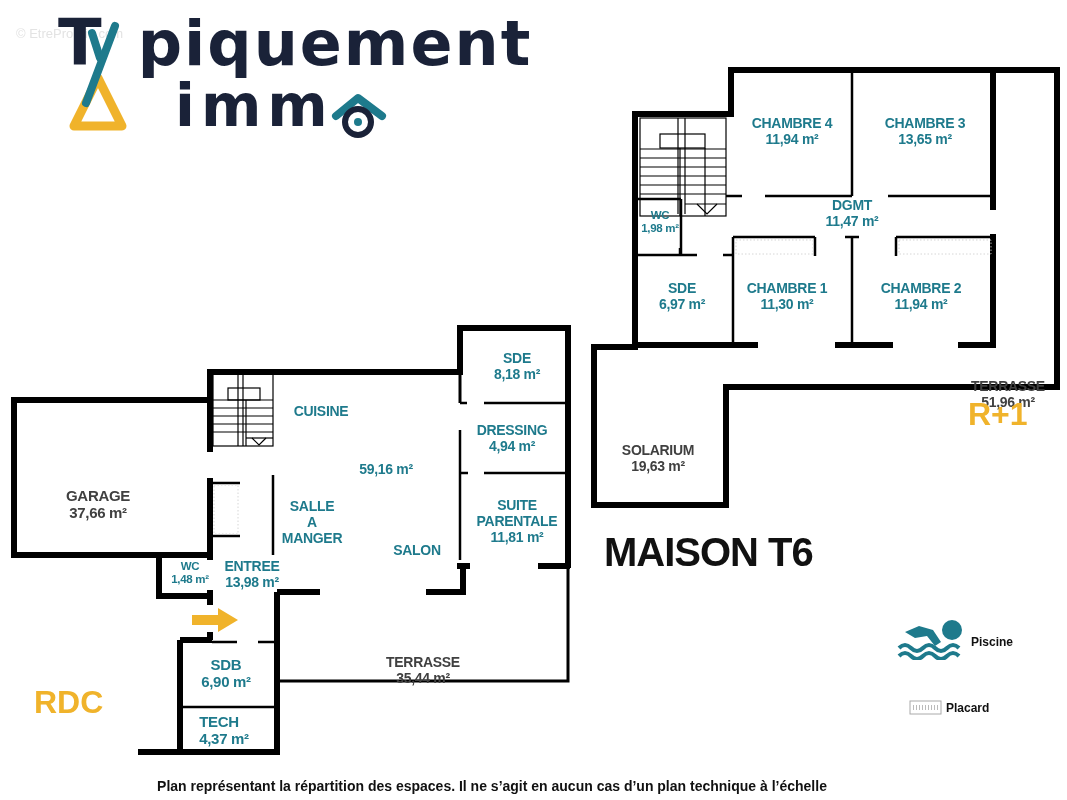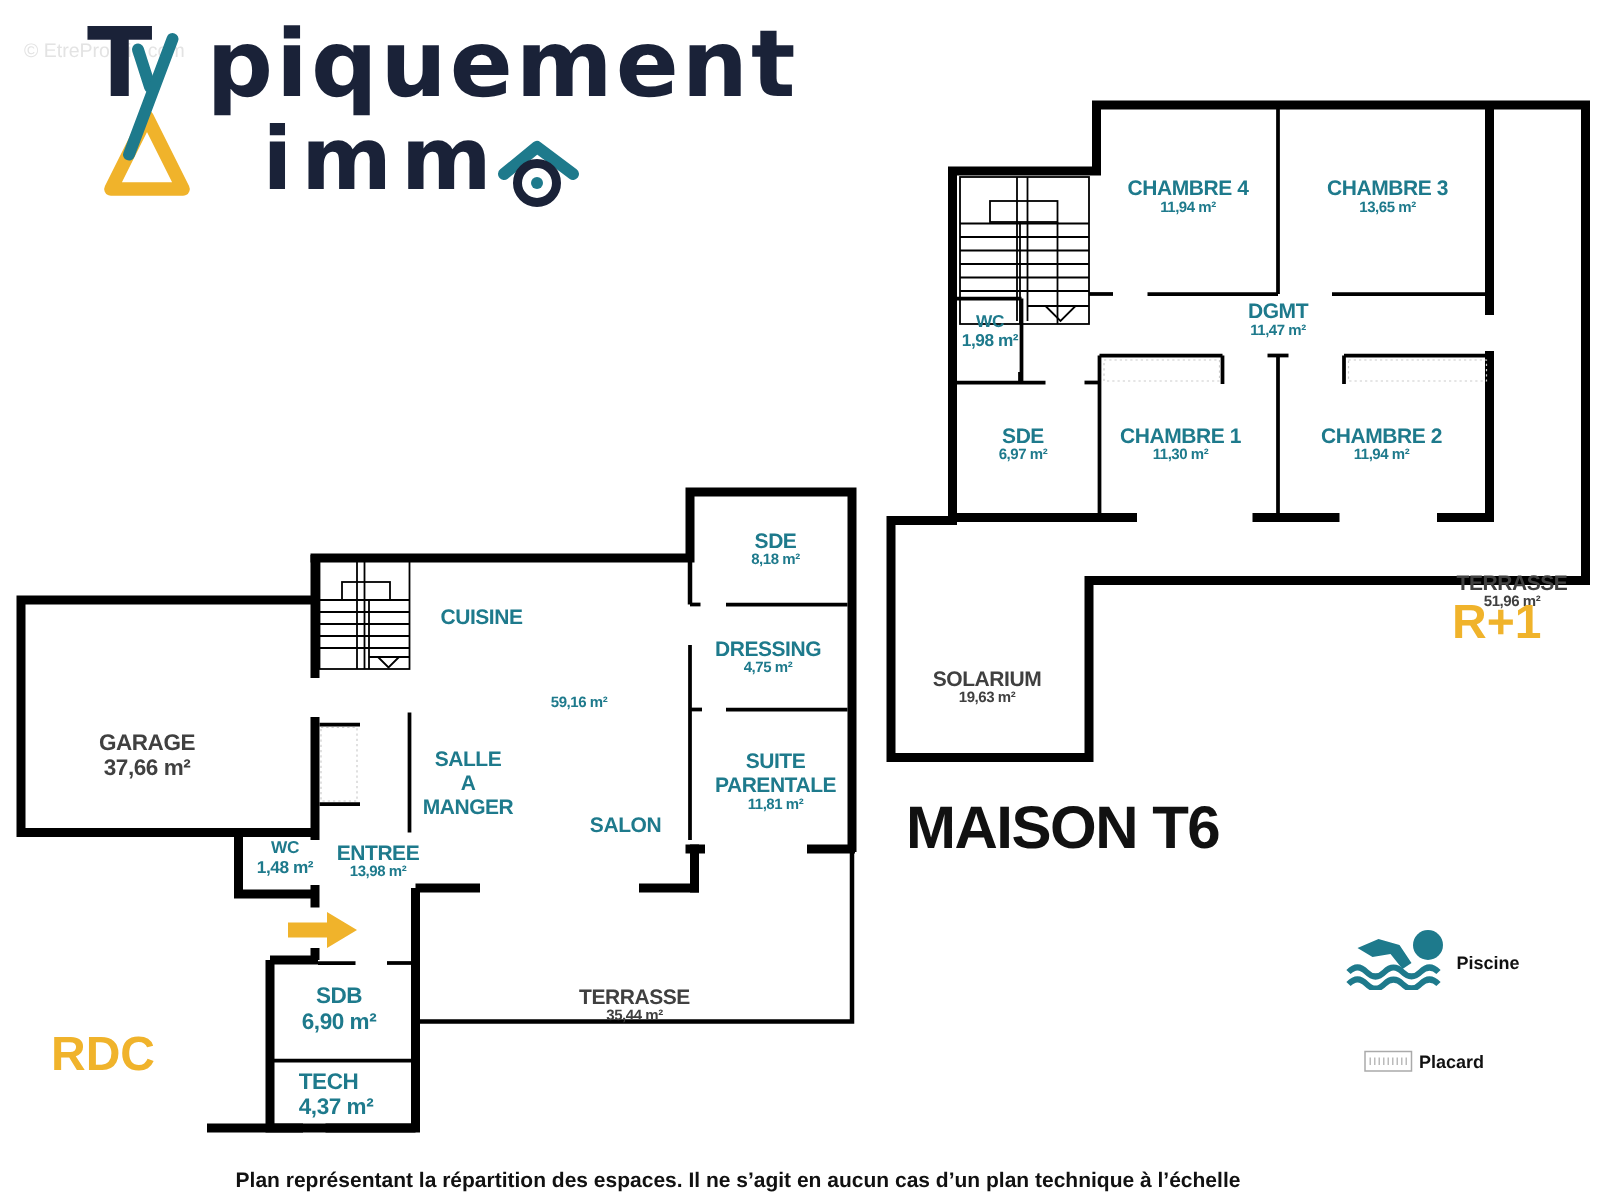--- a/index.html
+++ b/index.html
@@ -1,21 +1,21 @@
 <!DOCTYPE html>
 <html><head>
 <meta charset="utf-8">
 <style>
   html, body { margin:0; padding:0; background:#ffffff; }
   body { width:1067px; height:800px; position:relative; overflow:hidden; font-family:"Liberation Sans", "DejaVu Sans", sans-serif; }
   .abs { position:absolute; }
   svg.plan { position:absolute; left:0; top:0; }
   .room { position:absolute; text-align:center; color:#1e7a8c; font-weight:bold; line-height:1.15; transform:translate(-50%,-50%); white-space:nowrap; letter-spacing:-0.3px; }
   .room .nm { display:block; font-size:14px; }
-  .room .ar { display:block; font-size:10px; }
+  .room .ar { display:block; font-size:14px; }
   .room.small .nm, .room.small .ar { font-size:11.5px; }
   .room.dark { color:#404040;margin-top:24px; }
   .logo-line1 { position:absolute; left:38px; top:6px; font-size:62px; font-weight:bold; color:#1a2238; letter-spacing:2px; font-family:"DejaVu Sans", sans-serif; }
   .logo-line2 { position:absolute; left:175px; top:72px; font-size:58px; font-weight:bold; color:#1a2238; letter-spacing:6px; font-family:"DejaVu Sans", sans-serif; }
   .watermark { position:absolute; left:16px; top:26px; font-size:13px; color:#e3e3e3; }
   .level { position:absolute; color:#f0b32b; font-weight:bold; font-size:32px; }
   .title { position:absolute; left:604px; top:530px; font-size:40px; font-weight:bold; color:#111; line-height:1.1; letter-spacing:-1px;text-align:right; }
   .title .l2 { display:block; padding-left:24px; }
   .legend-label { position:absolute; font-size:12px; font-weight:bold; color:#111; }
   .footer { position:absolute; left:0; width:984px; top:778px; text-align:center; font-size:14px; font-weight:bold; color:#111; }
@@ -205,21 +205,21 @@
   </div>
 <div class="room" style="left:386px;top:469px">
     <span class="ar">59,16 m²</span>
   </div>
 <div class="room" style="left:517px;top:366px">
     <span class="nm">SDE</span>
     <span class="ar">8,18 m²</span>
   </div>
 <div class="room" style="left:512px;top:438px">
     <span class="nm">DRESSING</span>
-    <span class="ar">4,75 m²</span>
+    <span class="ar">4,94 m²</span>
   </div>
 <div class="room" style="left:517px;top:521px">
     <span class="nm">SUITE</span>
     <span class="nm">PARENTALE</span>
     <span class="ar">11,81 m²</span>
   </div>
 <div class="room small" style="left:190px;top:573px">
     <span class="nm">WC</span>
     <span class="ar">1,48 m²</span>
   </div>

